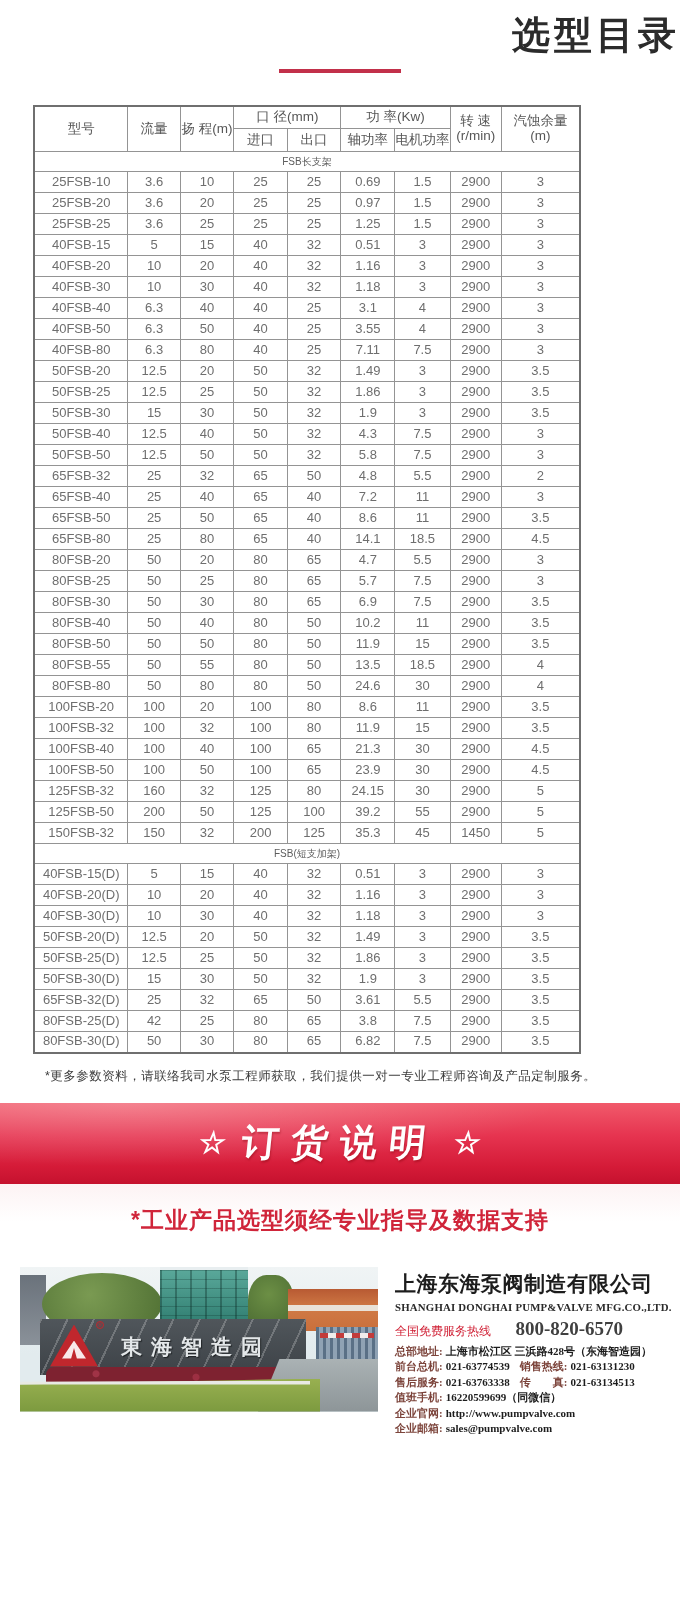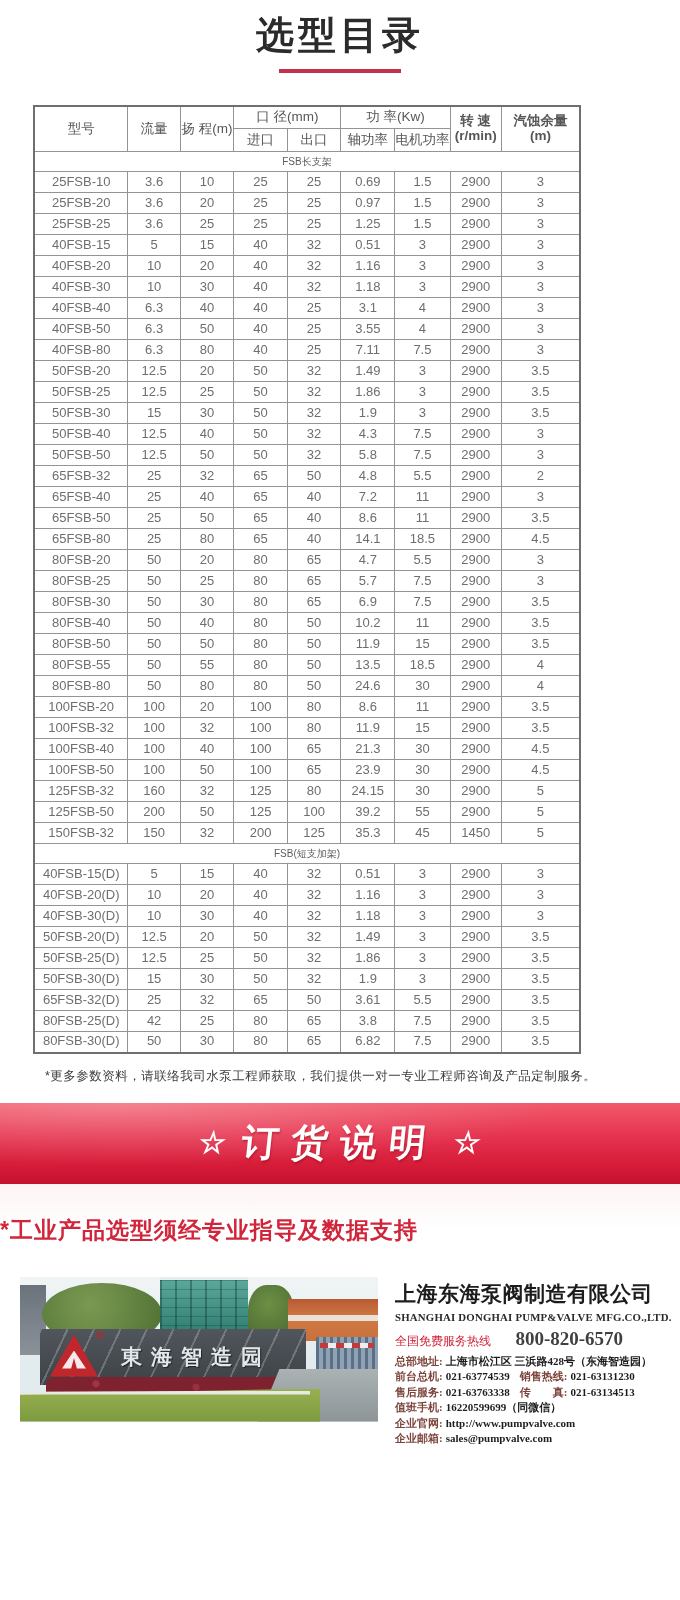--- a/index.html
+++ b/index.html
@@ -4,34 +4,34 @@
 <style>
   * { margin:0; padding:0; box-sizing:border-box; }
   html,body { width:680px; background:#ffffff; }
   body {
     height:1600px; overflow:hidden; position:relative;
     font-family:"Liberation Sans", sans-serif;
   }
 
   
   .title-wrap { padding-top:12px; text-align:center; }
-  .page-title { font-size:38px; font-weight:bold; color:#2b2b2b; letter-spacing:4px; line-height:1.25; }
+  .page-title { font-size:38px; font-weight:bold; color:#2b2b2b; letter-spacing:4px; line-height:1.25;text-align:right; }
   .title-underline { width:122px; height:4px; background:#c2304a; margin:9px auto 0 auto; }
 
   
   .table-area { margin:32px 13px 0 33px; }
   table.spec { width:548px; border-collapse:collapse; table-layout:fixed; border:2px solid #6f6f6f; }
   table.spec th, table.spec td {
     border:1px solid #949494; text-align:center; vertical-align:middle;
     font-size:13px; color:#6e6e6e; height:21px; padding:1px 0; line-height:1.15;
     overflow:hidden; white-space:nowrap;
   }
   table.spec th { color:#575757; font-weight:normal; font-size:13.5px; height:23px; }
   table.spec td.section-cell { color:#5d5d5d; font-size:10px; height:20px; }
-  .hdr-two-line div { line-height:1.1;font-weight:bold; }
+  .hdr-two-line div { line-height:1.1; }
 
   
   .footnote { margin:14px 20px 0 45px; font-size:12.5px; color:#3c3c3c; letter-spacing:0.5px; }
 
   
   .order-banner {
     margin-top:18px; height:81px; width:680px;
     display:flex; align-items:center; justify-content:center;
     background-image:
       radial-gradient(ellipse at 18% 0%, rgba(255,255,255,0.25), transparent 55%),
@@ -40,21 +40,21 @@
   .order-banner .banner-inner {
     color:#ffffff; font-weight:bold; transform:skewX(-6deg);
     display:flex; align-items:center; gap:16px;
   }
   .order-banner .star { font-size:30px; line-height:1; }
   .order-banner .banner-title { font-size:37px; letter-spacing:12px; text-shadow:1px 2px 2px rgba(120,0,10,0.35); }
 
   
   .notice-section {
     background:linear-gradient(180deg,#fdf3f4 0%,#ffffff 70%);
-    padding-top:28px; text-align:left;
+    padding-top:18px; text-align:center;
   }
   .notice-line { font-size:23px; font-weight:800; color:#d0253a; letter-spacing:1px; line-height:36px; }
 
   
   .company-section { margin-top:29px; display:flex; padding-left:20px; }
 
   
   .factory-photo { position:relative; width:358px; height:145px; overflow:hidden; background:linear-gradient(180deg,#f0f4f5 0%,#e2ebee 60%); flex:none; }
   .ph-building-left { position:absolute; left:0; top:8px; width:26px; height:70px; background:linear-gradient(180deg,#6a727b,#8a9199); }
   .ph-glass { position:absolute; left:140px; top:0; width:88px; height:58px;

